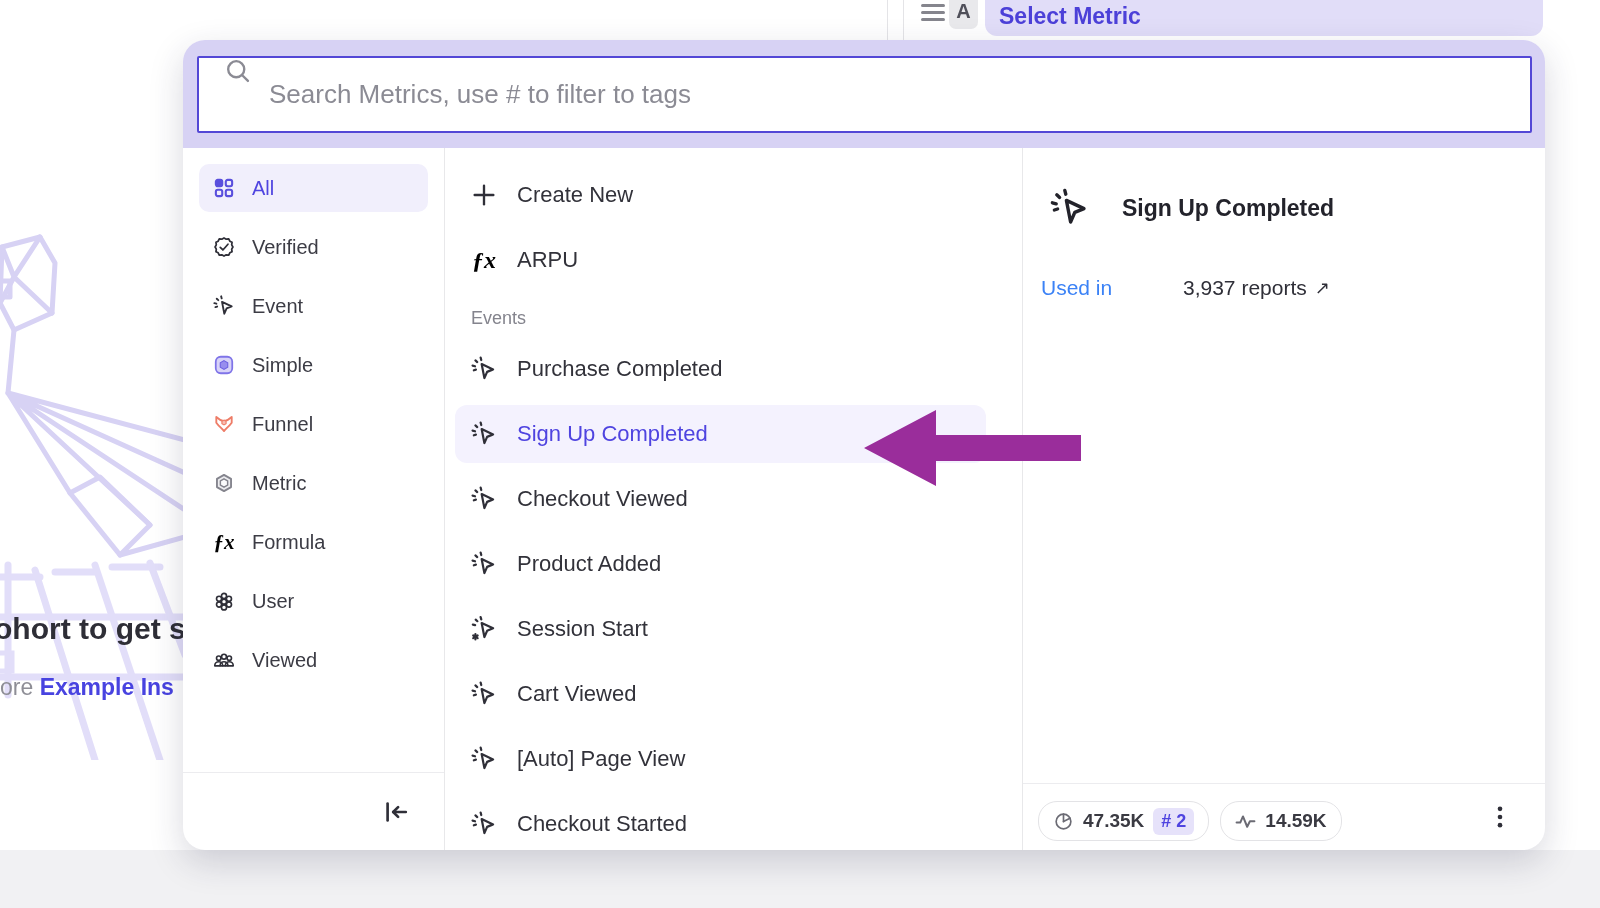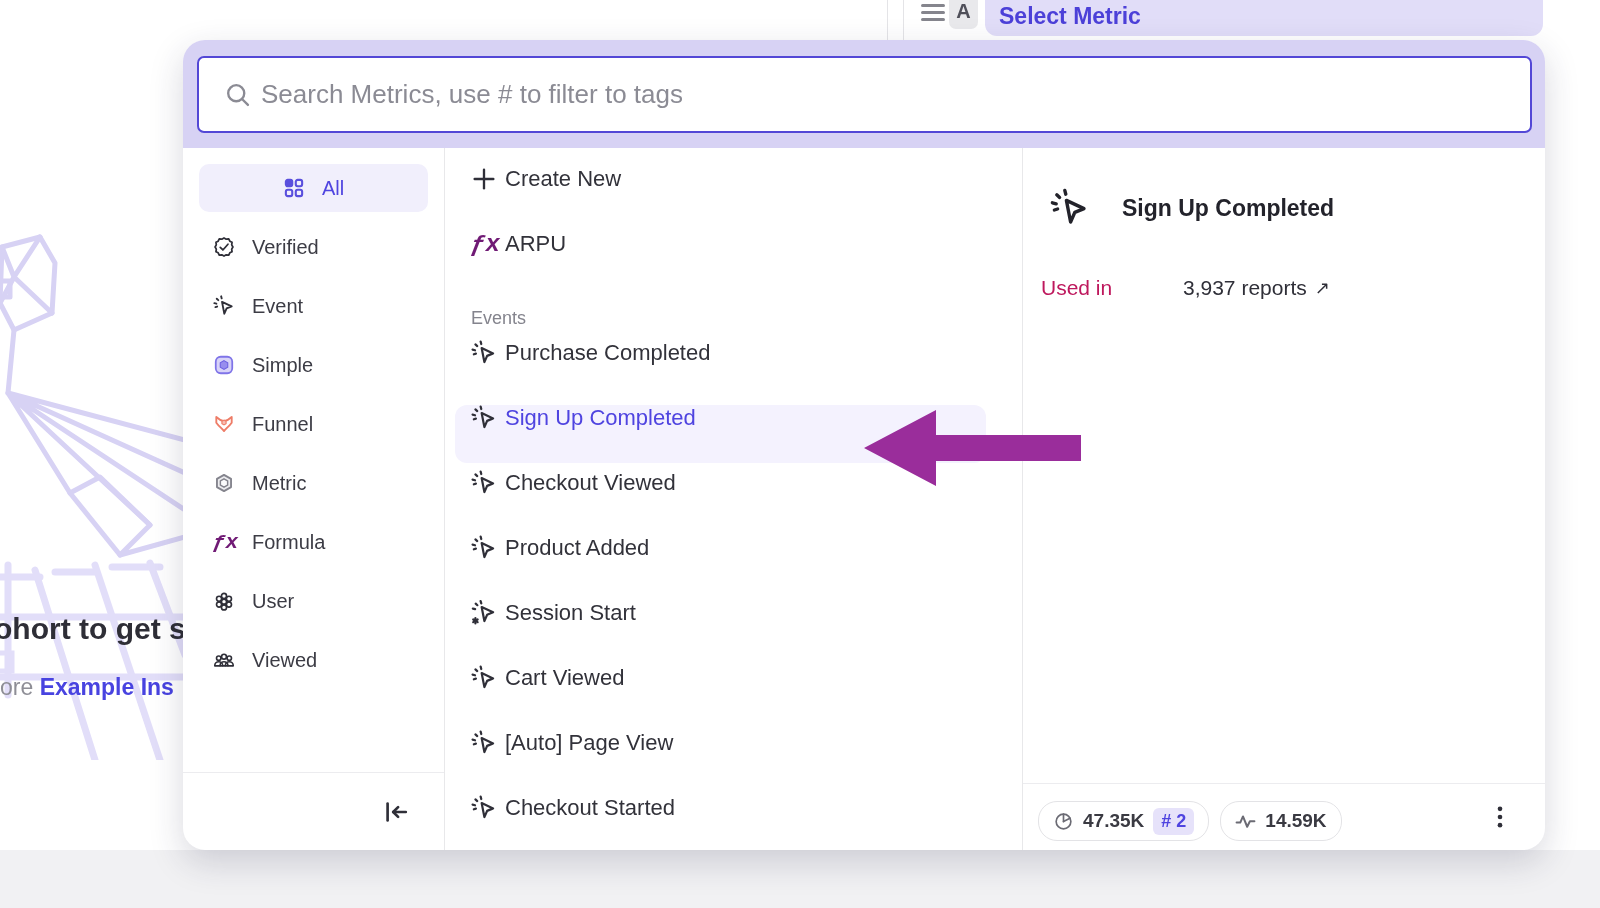--- a/index.html
+++ b/index.html
@@ -22,59 +22,59 @@
   #drag-handle{left:921px;top:4px;width:24px;height:18px;}
   #drag-handle i{display:block;height:2.5px;background:#85858d;border-radius:2px;margin-bottom:4.5px;}
 
   
   #wireframe{left:0;top:225px;}
 
   
   #dialog{left:183px;top:40px;width:1362px;height:810px;background:#fff;border-radius:22px;
     box-shadow:0 12px 34px rgba(40,40,70,.18);overflow:hidden;}
   #search-wrap{height:108px;background:#d7d2f4;padding:16px 13px 0 14px;box-sizing:border-box;}
-  #search-box{height:77px;background:#fff;border:2.5px solid #5347d6;border-radius:7px;
-    display:flex;align-items:center;gap:8px;padding:0 26px;box-sizing:border-box;}
+  #search-box{height:77px;background:#fff;border:2.5px solid #5347d6;border-radius:2px;
+    display:flex;gap:16px;padding:0 26px;box-sizing:border-box;}
   #search-input{flex:1;border:none;outline:none;font-size:26px;color:#33333b;
     font-family:"Liberation Sans",sans-serif;background:transparent;}
   #search-input::placeholder{color:#8b8b94;}
   #dialog-body{display:flex;height:702px;}
 
   
   #sidebar{width:262px;border-right:1px solid #e8e8ea;box-sizing:border-box;
     padding:16px 16px 0 16px;position:relative;}
   .side-item{display:flex;align-items:center;gap:17px;height:48px;margin-bottom:11px;
     padding:0 14px;border-radius:10px;font-size:20px;font-weight:500;color:#3c3c45;cursor:pointer;}
-  .side-item.selected{background:#f1effc;color:#4f44e0;justify-content:center;}
+  .side-item.selected{background:#f1effc;color:#4f44e0;}
   .side-item .ic{width:22px;height:22px;flex:none;color:#2f2f38;}
   .side-item.selected .ic{color:#5a4fdd;}
   #side-footer{position:absolute;left:0;bottom:0;width:100%;height:78px;border-top:1px solid #ececef;
     display:flex;align-items:center;justify-content:flex-end;padding-right:34px;box-sizing:border-box;}
   #collapse-btn{width:28px;height:28px;color:#2f2f38;cursor:pointer;}
 
   
   #middle{width:578px;border-right:1px solid #e8e8ea;box-sizing:border-box;padding-top:18px;}
-  .row{display:flex;gap:8px;height:58px;margin:0 10px 7px 10px;
+  .row{display:flex;align-items:center;gap:20px;height:58px;margin:0 10px 7px 10px;
     padding:0 16px;border-radius:12px;font-size:22px;font-weight:500;color:#32323a;cursor:pointer;}
   .row .ic{width:26px;height:26px;flex:none;color:#2f2f38;}
   .row.selected{background:#f4f2fe;color:#4f44e0;margin-right:36px;}
   .row.selected .ic{color:#2f2f38;}
   #events-header{margin:6px 10px 0 10px;padding:0 16px;height:44px;display:flex;align-items:center;
     font-size:18px;color:#84848d;}
-  .fx{font-family:Liberation Mono, monospace;font-style:italic;font-weight:600;font-size:24px;
-    width:26px;text-align:center;flex:none;color:#701a75;}
+  .fx{font-family:Liberation Serif, serif;font-style:italic;font-weight:600;font-size:24px;
+    width:26px;text-align:center;flex:none;color:#000000;}
   .fx.small{font-size:21px;width:22px;}
 
   
   #detail{flex:1;position:relative;}
   #detail-header{position:absolute;left:27px;top:40px;display:flex;align-items:center;gap:32px;}
   #detail-header .ic{width:40px;height:40px;color:#23232b;}
   #detail-title{font-size:23px;font-weight:700;color:#23232b;}
   #used-in-row{position:absolute;left:18px;top:128px;display:flex;align-items:center;font-size:21px;}
-  #used-in-label{color:#be185d;width:142px;}
+  #used-in-label{color:#3b82f6;width:142px;}
   #reports-link{color:#2f2f38;cursor:pointer;display:flex;align-items:center;gap:8px;}
   #reports-link .ne{font-size:18px;color:#2f2f38;}
   #detail-footer{position:absolute;left:0;bottom:0;width:100%;height:67px;border-top:1px solid #ececef;
     display:flex;align-items:center;padding:0 33px 0 15px;box-sizing:border-box;gap:11px;}
   .stat-pill{height:38px;border:1px solid #e3e3e6;border-radius:19px;display:flex;align-items:center;
     gap:9px;padding:0 14px;font-size:19px;font-weight:600;color:#3a3a42;cursor:pointer;background:#fff;margin-top:8px;}
   .stat-pill .ic{width:21px;height:21px;color:#6b6b74;}
   .rank-chip{background:#e6e2fa;color:#4f44e0;border-radius:6px;padding:3px 8px;font-size:18px;font-weight:600;}
   #kebab{margin-left:auto;width:24px;height:28px;color:#2f2f38;cursor:pointer;}
 

